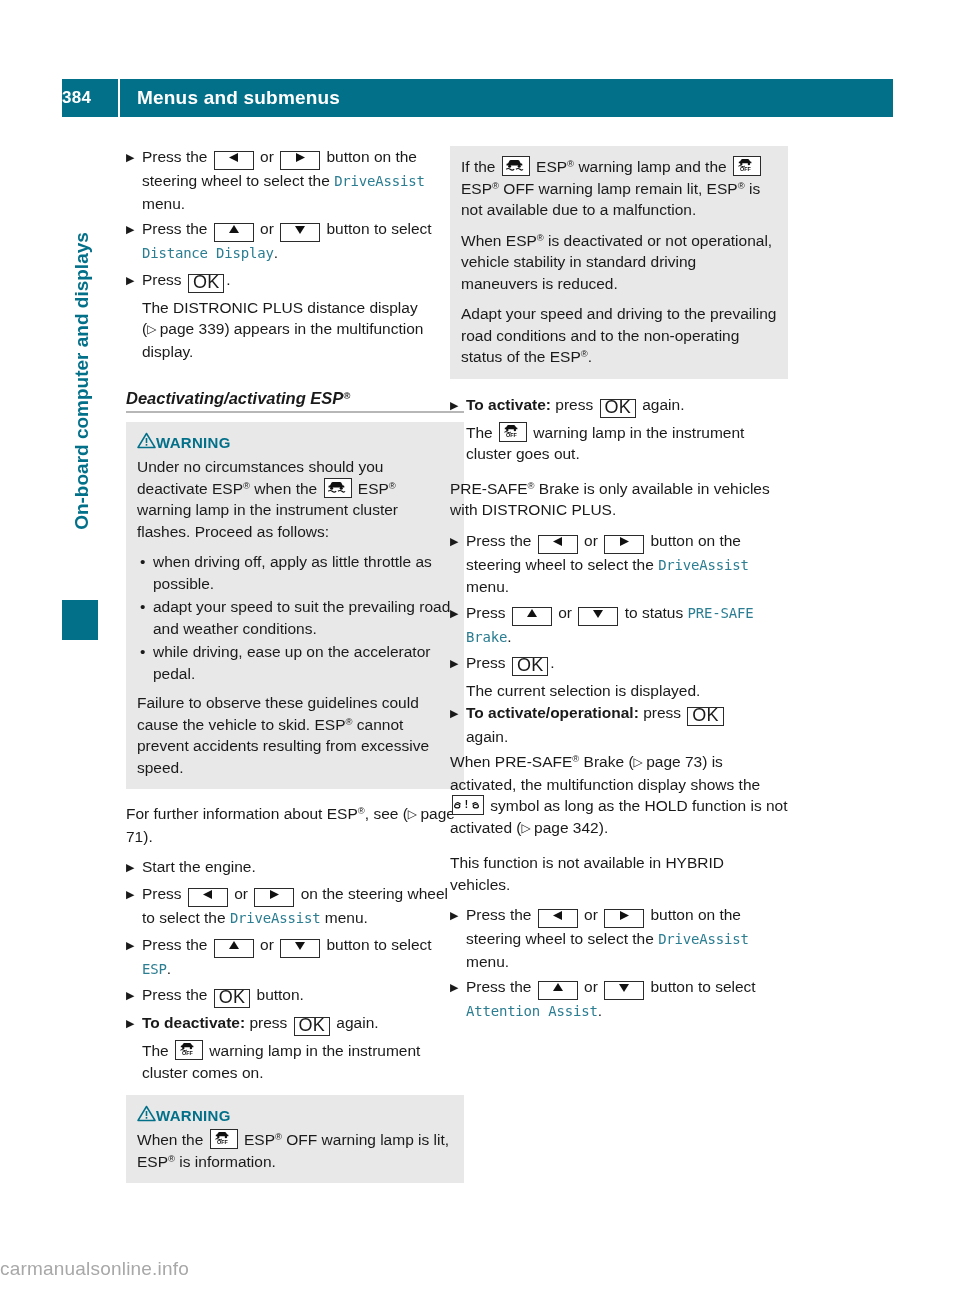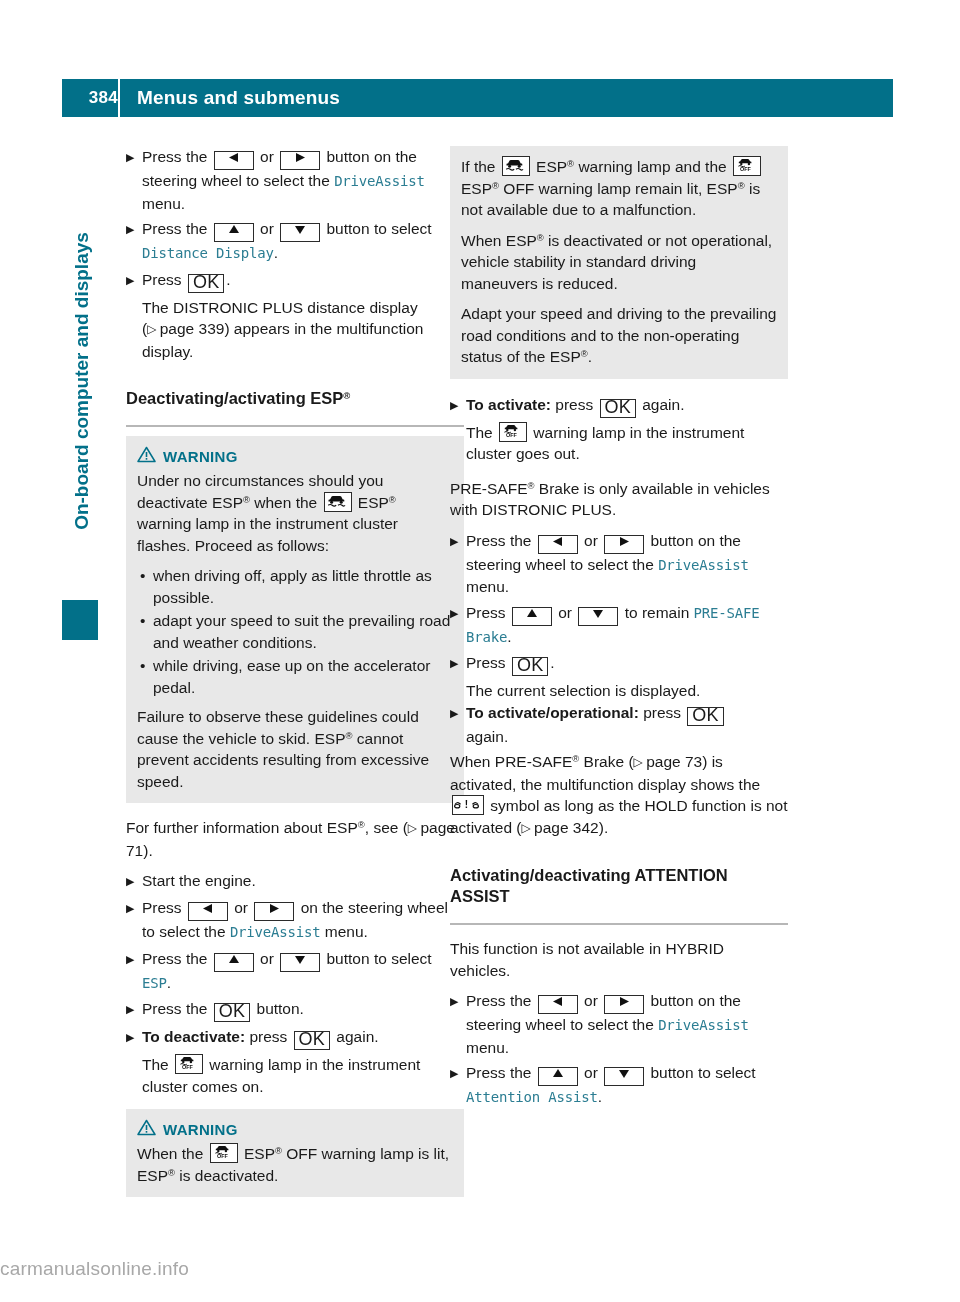--- a/index.html
+++ b/index.html
@@ -22,21 +22,21 @@
     left: 62px;
     top: 79px;
     width: 831px;
     height: 38px;
     background: #027089;
     display: flex;
     align-items: center;
   }
   #page-number {
     width: 56px;
-    text-align: right;
+    text-align: left;
     color: #ffffff;
     font-weight: bold;
     font-size: 17px;
     letter-spacing: .3px;
   }
   #header-divider {
     width: 2px;
     align-self: stretch;
     background: #ffffff;
   }
@@ -130,39 +130,39 @@
     vertical-align: 5px;
     line-height: 0;
   }
 
   
   .section-heading {
     font-weight: bold;
     font-size: 16.5px;
     line-height: 21px;
     margin: 18px 0 0 0;
-    padding-bottom: 16px;
+    padding-bottom: 2px;
     border-bottom: 2px solid #b7b7b7;
+    font-style: italic;
   }
   .section-heading.spaced { margin-top: 26px; }
 
   
   .grey-box {
     background: #e8e8e8;
     padding: 10px 11px 11px 11px;
     margin: 9px 0 0 0;
     box-sizing: border-box;
   }
   .grey-box.tight { margin-top: 12px; }
   .grey-box .para { margin-bottom: 9px; }
   .grey-box .para:last-child { margin-bottom: 0; }
   .warn-head {
     display: flex;
     align-items: center;
-    gap: 7px;
     margin-bottom: 3px;
   }
   .warn-text {
     color: #027089;
     font-weight: bold;
     font-size: 15px;
     letter-spacing: .3px;
   }
   .bullets {
     margin: 6px 0 8px 0;
@@ -353,21 +353,21 @@
             <rect x="8.7" y="12" width="1.6" height="1.7" fill="#027089"></rect>
           </svg></span>
       <span class="warn-text">WARNING</span>
     </div>
     <div class="para"><span>When the </span><span class="lamp"><svg width="23" height="15" viewBox="0 0 23 15">
             <path d="M6 4.6 L7.3 2.4 Q7.6 2 8.2 2 H14 Q14.6 2 14.9 2.4 L16.2 4.6 H16.8 Q17.4 4.6 17.4 5.2 V6.3 H4.8 V5.2 Q4.8 4.6 5.4 4.6 Z" fill="#111"></path>
             <circle cx="7.3" cy="7" r="1.2" fill="#111"></circle>
             <circle cx="14.9" cy="7" r="1.2" fill="#111"></circle>
             <path d="M4.4 9.2 q1.6-1.3 3.2 0 t3.2 0" fill="none" stroke="#111" stroke-width="1"></path>
             <text x="11.5" y="14" font-size="5.4" font-family="Liberation Sans, sans-serif" font-weight="bold" fill="#111" text-anchor="middle">OFF</text>
-          </svg></span><span> ESP</span><sup class="reg">®</sup><span> OFF warning lamp is lit, ESP</span><sup class="reg">®</sup><span> is deactivated.</span></div>
+          </svg></span><span> ESP</span><sup class="reg">®</sup><span> OFF warning lamp is lit, ESP</span><sup class="reg">®</sup><span> is information.</span></div>
   </div>
 
 </div>
 
 <div id="col-right">
 
   <div class="grey-box" style="margin-top:0;">
     <div class="para"><span>If the </span><span class="lamp"><svg width="23" height="15" viewBox="0 0 23 15">
             <path d="M5 6.5 L6.6 3.6 Q7 3 7.8 3 H15 Q15.8 3 16.2 3.6 L17.8 6.5 H18.6 Q19.3 6.5 19.3 7.3 V8.6 H3.5 V7.3 Q3.5 6.5 4.2 6.5 Z" fill="#111"></path>
             <circle cx="6.6" cy="9.3" r="1.5" fill="#111"></circle>
@@ -408,21 +408,21 @@
             <polygon points="2,1 2,10 11,5.5" fill="#111"></polygon>
           </svg></span><span> button on the steering wheel to select the </span><span class="mono">DriveAssist</span><span> menu.</span></span>
   </div>
 
   <div class="step">
     <span class="step-arrow">▶</span>
     <span class="step-body"><span>Press </span><span class="key"><svg width="12" height="11" viewBox="0 0 12 11">
             <polygon points="1,9 11,9 6,1" fill="#111"></polygon>
           </svg></span><span> or </span><span class="key"><svg width="12" height="11" viewBox="0 0 12 11">
             <polygon points="1,2 11,2 6,10" fill="#111"></polygon>
-          </svg></span><span> to remain </span><span class="mono">PRE-SAFE</span> <span class="mono">Brake</span><span>.</span></span>
+          </svg></span><span> to status </span><span class="mono">PRE-SAFE</span> <span class="mono">Brake</span><span>.</span></span>
   </div>
 
   <div class="step">
     <span class="step-arrow">▶</span>
     <span class="step-body"><span>Press </span><span class="key ok">OK</span><span>.</span></span>
   </div>
   <div class="cont">The current selection is displayed.</div>
 
   <div class="step">
     <span class="step-arrow">▶</span>
@@ -430,21 +430,20 @@
   </div>
 
   <div class="para" style="margin-top:1px;"><span>When PRE-SAFE</span><sup class="reg">®</sup><span> Brake (</span><span class="pagearrow">▷&nbsp;</span><span>page 73</span><span>) is activated, the multifunction display shows the </span><span class="lamp" style="width:30px;"><svg width="27" height="15" viewBox="0 0 27 15">
           <path d="M2 8.5 q1.8-3 4.6-1 l1 .8" fill="none" stroke="#111" stroke-width="1.2"></path>
           <ellipse cx="4.2" cy="10.2" rx="2.6" ry="1.7" fill="none" stroke="#111" stroke-width="1.2"></ellipse>
           <text x="13.5" y="12" font-size="10" font-family="Liberation Sans, sans-serif" font-weight="bold" fill="#111" text-anchor="middle">!</text>
           <path d="M25 8.5 q-1.8-3-4.6-1 l-1 .8" fill="none" stroke="#111" stroke-width="1.2"></path>
           <ellipse cx="22.8" cy="10.2" rx="2.6" ry="1.7" fill="none" stroke="#111" stroke-width="1.2"></ellipse>
         </svg></span><span> symbol as long as the HOLD function is not activated (</span><span class="pagearrow">▷&nbsp;</span><span>page 342</span><span>).</span></div>
 
-  <div class="section-heading spaced"><span>Activating/deactivating ATTENTION</span><br><span>ASSIST</span></div>
 
   <div class="para" style="margin-top:13px;">This function is not available in HYBRID vehicles.</div>
 
   <div class="step">
     <span class="step-arrow">▶</span>
     <span class="step-body"><span>Press the </span><span class="key"><svg width="12" height="11" viewBox="0 0 12 11">
             <polygon points="10,1 10,10 1,5.5" fill="#111"></polygon>
           </svg></span><span> or </span><span class="key"><svg width="12" height="11" viewBox="0 0 12 11">
             <polygon points="2,1 2,10 11,5.5" fill="#111"></polygon>
           </svg></span><span> button on the steering wheel to select the </span><span class="mono">DriveAssist</span><span> menu.</span></span>

